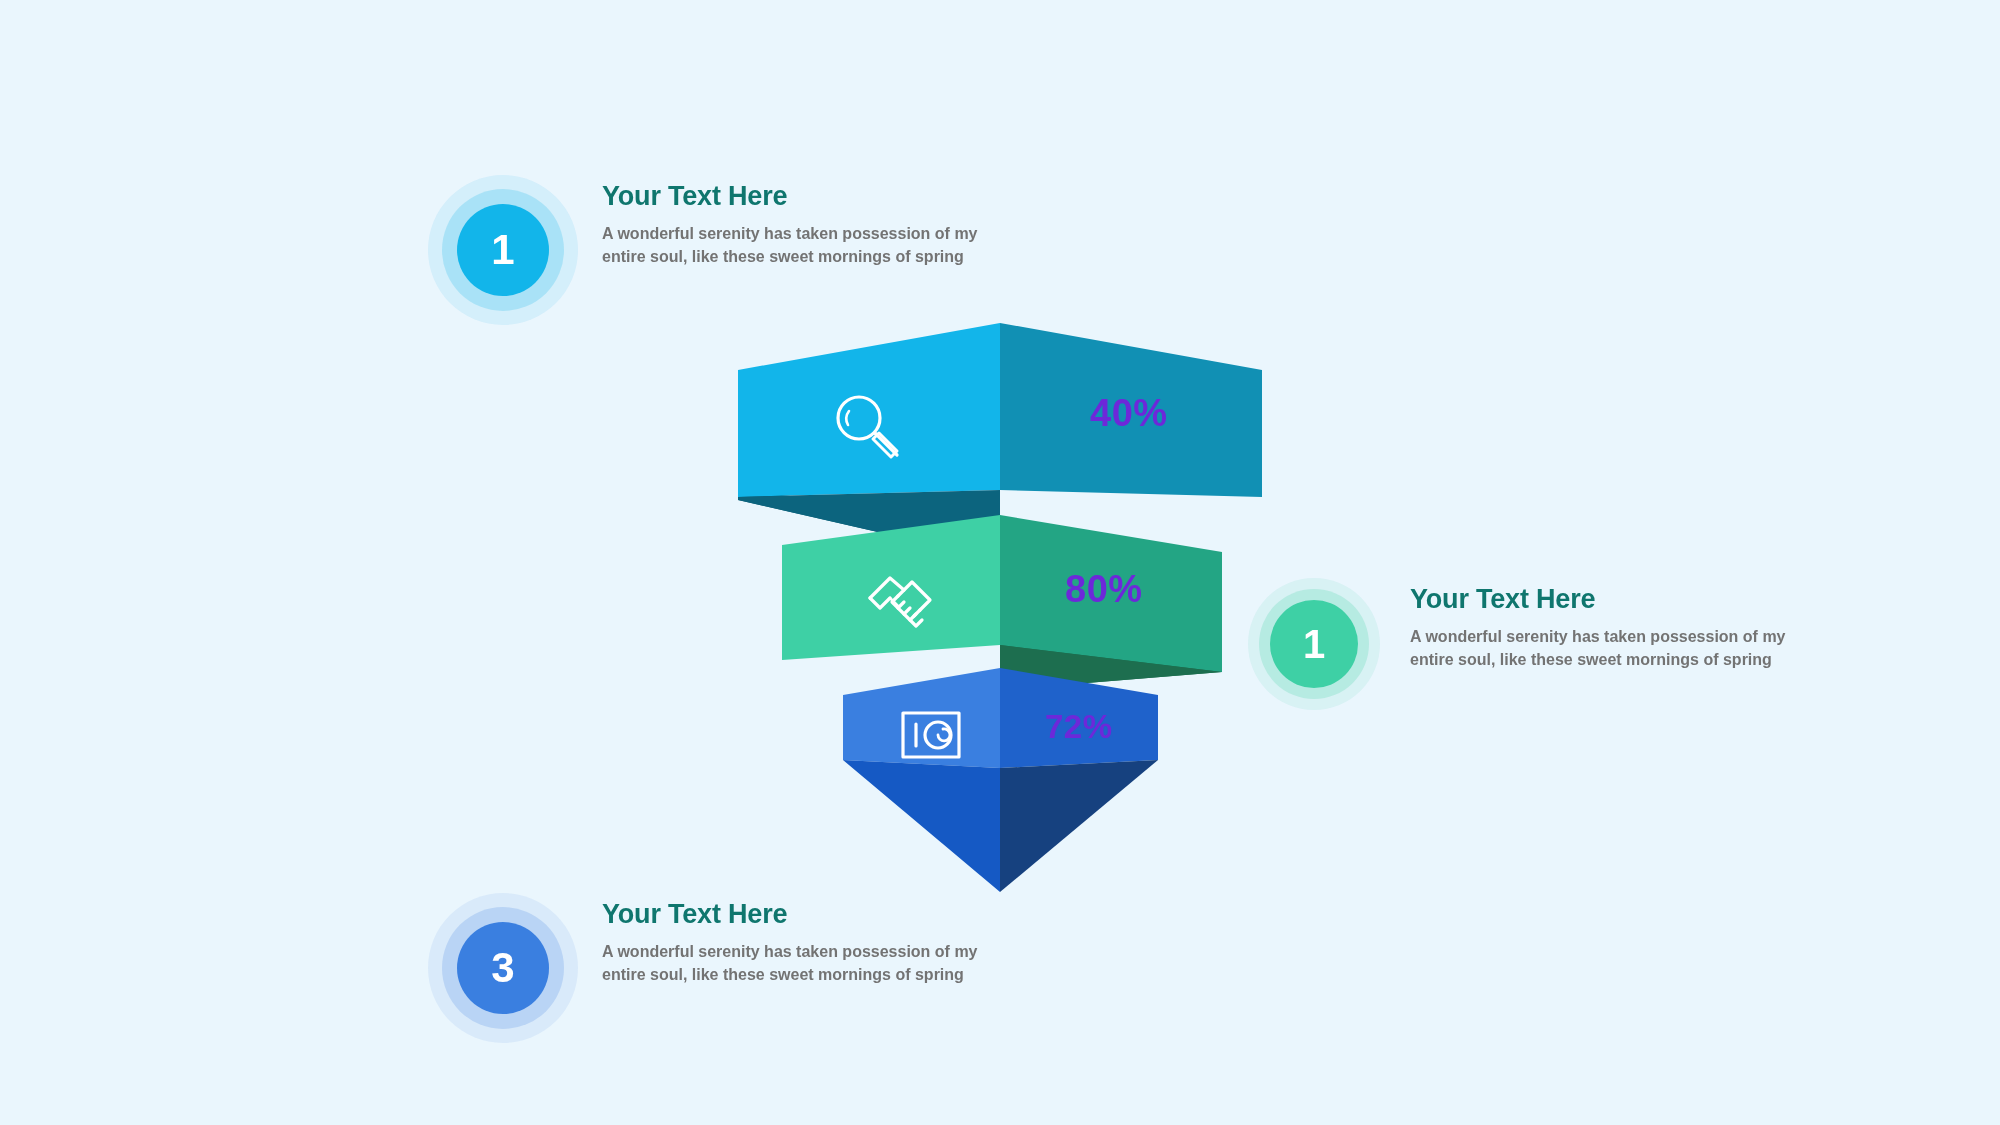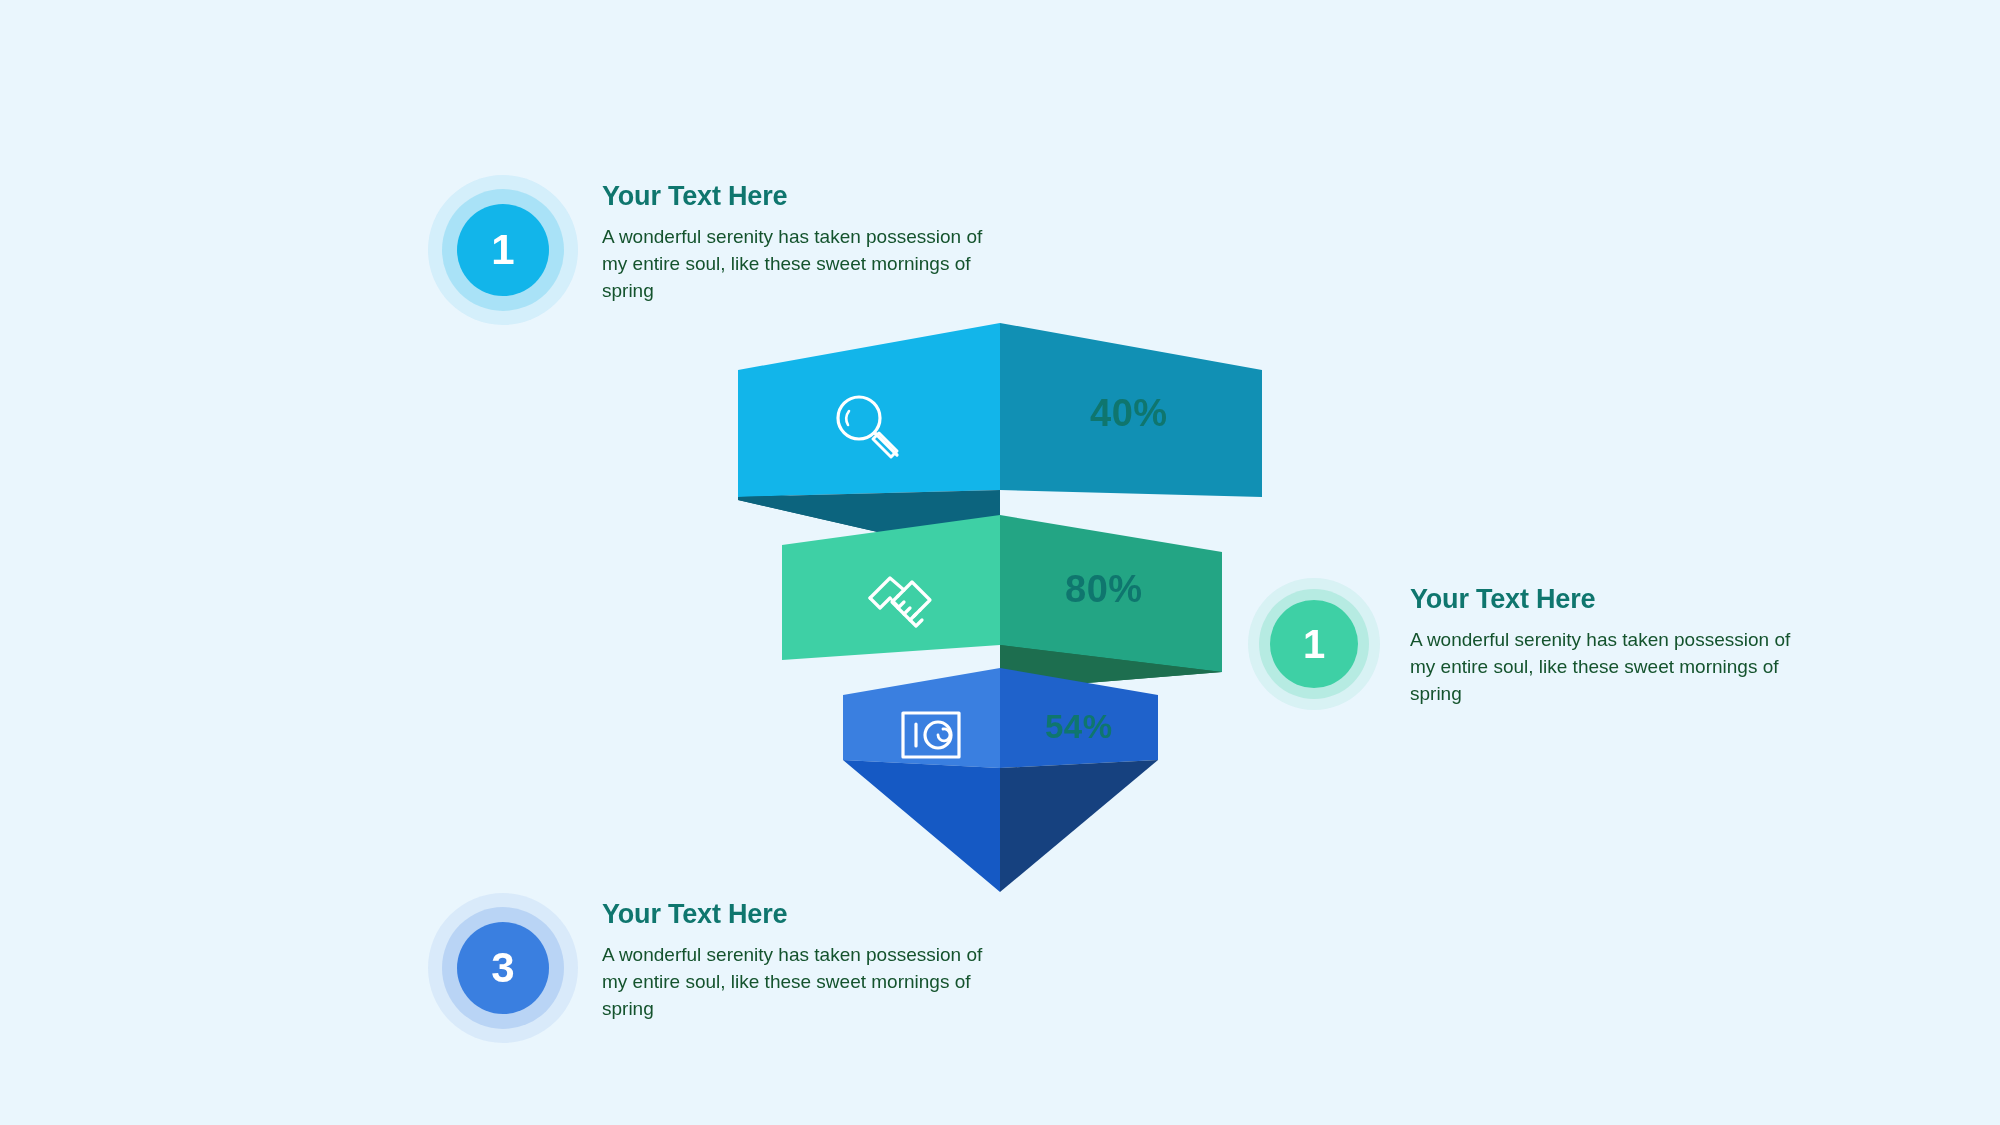--- a/index.html
+++ b/index.html
@@ -11,21 +11,21 @@
     overflow:hidden;
     position:relative;
   }
   #stage { position:relative; width:2000px; height:1125px; }
 
   
   #funnel-svg { position:absolute; left:0; top:0; width:2000px; height:1125px; }
 
   .pct-label {
     position:absolute;
-    color:#0f766e;
+    color:#6d28d9;
     font-size:38px;
     font-weight:bold;
     letter-spacing:0.5px;
     white-space:nowrap;
     pointer-events:none;
   }
 
   
   .callout { position:absolute; display:flex; align-items:flex-start; }
 
@@ -55,24 +55,24 @@
 
   .callout-text { padding-top:6px; }
   .callout-title {
     font-size:27px;
     font-weight:bold;
     color:#0f766e;
     letter-spacing:-0.2px;
     margin-bottom:11px;
   }
   .callout-body {
-    font-size:19px;
+    font-size:16px;
     line-height:1.43;
-    color:#14532d;
-    font-weight:normal;
+    color:#737373;
+    font-weight:bold;
   }
 
   
   #callout-1 { left:428px; top:175px; }
   #callout-1 .badge-wrap { width:150px; height:150px; }
   #callout-1 .badge-core { width:92px; height:92px; background:#12b5ea; font-size:42px; }
   #callout-1 .ring-mid   { width:122px; height:122px; background:rgba(18,181,234,0.22); }
   #callout-1 .ring-outer { width:150px; height:150px; background:rgba(18,181,234,0.10); }
   #callout-1 .callout-text { margin-left:24px; width:400px; }
 
@@ -153,21 +153,21 @@
     <g transform="translate(902,712)" fill="none" stroke="#ffffff" stroke-width="3.2" stroke-linecap="round" stroke-linejoin="round">
       <rect x="1" y="1" width="56" height="44"></rect>
       <line x1="14" y1="12" x2="14" y2="34"></line>
       <circle cx="36" cy="23" r="13"></circle>
       <path d="M36 23 a6 6 0 1 0 5 -6" stroke-width="2.8"></path>
     </g>
   </svg>
 
   <div class="pct-label" style="left:1090px; top:392px;">40%</div>
   <div class="pct-label" style="left:1065px; top:568px;">80%</div>
-  <div class="pct-label" style="left:1045px; top:708px; font-size:33px;">54%</div>
+  <div class="pct-label" style="left:1045px; top:708px; font-size:33px;">72%</div>
 
   <div class="callout" id="callout-1">
     <div class="badge-wrap">
       <div class="ring-outer"></div>
       <div class="ring-mid"></div>
       <div class="badge-core">1</div>
     </div>
     <div class="callout-text">
       <div class="callout-title">Your Text Here</div>
       <div class="callout-body">A wonderful serenity has taken possession of my entire soul, like these sweet mornings of spring</div>

